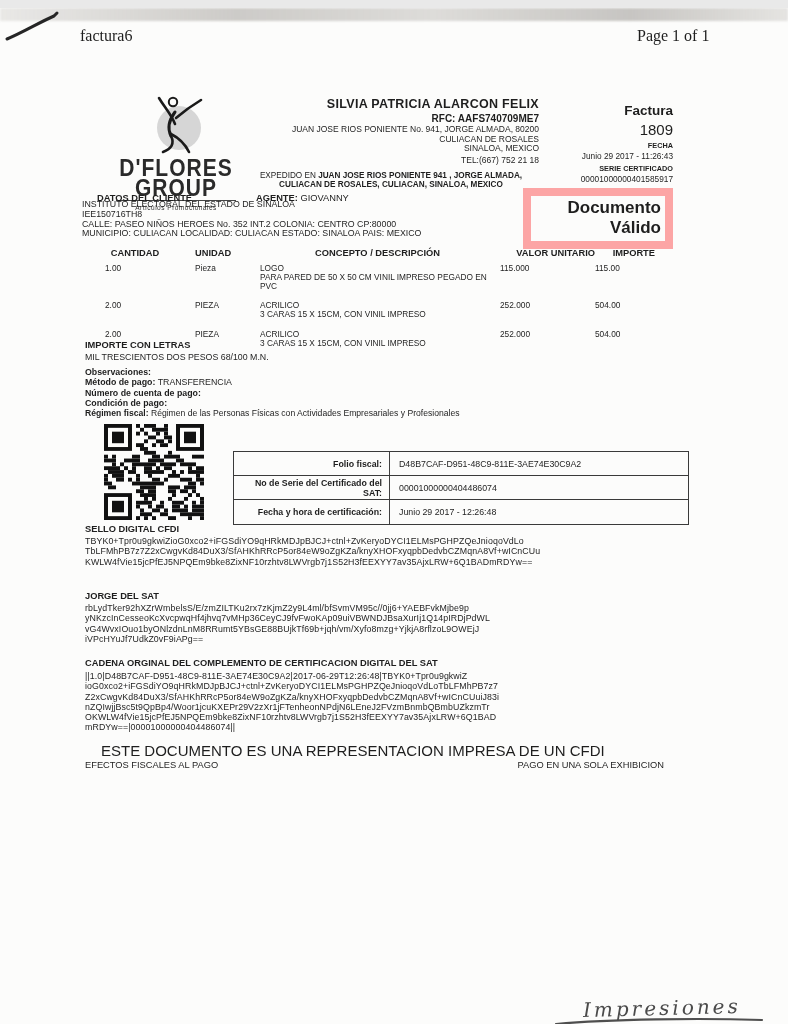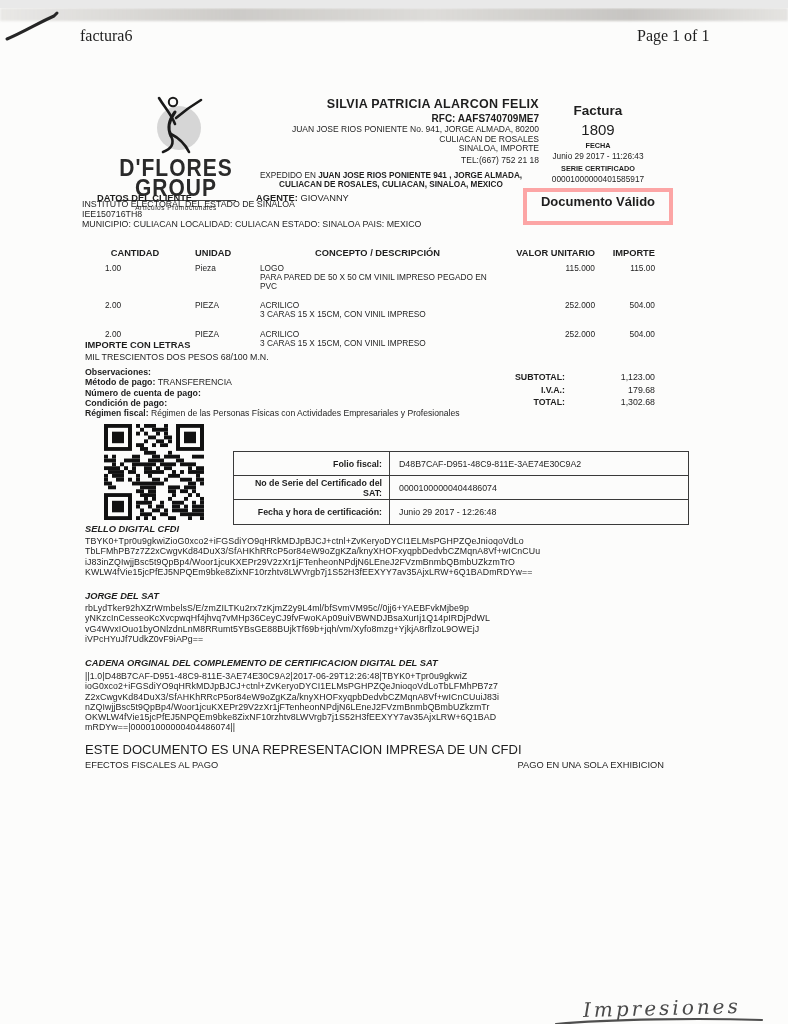--- a/index.html
+++ b/index.html
@@ -30,47 +30,47 @@
   
   .issuer { left:243px; top:89px; width:296px; text-align:right; }
   .issuer-name { font-size:12.5px; font-weight:bold; letter-spacing:.3px; }
   .issuer-rfc { font-size:10px; font-weight:bold; margin-top:2px; }
   .issuer-line { font-size:8.5px; line-height:8.6px; margin-top:1px; }
   .expedido { left:243px; top:163px; width:296px; text-align:center; font-size:8.2px; line-height:9px; }
   .expedido .pre { font-weight:normal; }
   .expedido .adr { font-weight:bold; }
 
   
-  .invoice-box { left:523px; top:95px; width:150px; text-align:center; }
+  .invoice-box { left:523px; top:95px; width:150px; text-align:right; }
   .inv-title { font-size:13.5px; font-weight:bold; }
   .inv-number { font-size:15px; margin-top:3px; }
   .inv-lbl { font-size:7.3px; font-weight:bold; margin-top:3px; }
   .inv-val { font-size:8.3px; margin-top:1px; }
-  .inv-valid { margin-top:4px; border:4px solid #fca5a5; padding:2px 4px 12px 4px; font-size:13px; font-weight:bold; }
+  .inv-valid { margin-top:4px; border:8px solid #fca5a5; padding:2px 4px 3px 4px; font-size:17px; font-weight:bold; }
 
   
   .client-hdr1 { left:97px; top:185px; font-size:9.3px; font-weight:bold; }
   .client-hdr2 { left:256px; top:185px; font-size:9.3px; }
   .client-hdr2 .lb { font-weight:bold; }
   .client-block { left:82px; top:192px; width:560px; font-size:8.8px; line-height:9.8px; }
 
   
   .items { left:85px; top:240px; width:570px; }
   .irow, .ihead { display:grid; grid-template-columns:100px 70px 245px 95px 60px; }
   .ihead { font-size:9.3px; font-weight:bold; }
   .ihead .h1 { text-align:center; }
   .ihead .h2 { text-align:left; padding-left:10px; }
   .ihead .h3 { text-align:center; }
   .ihead .h4 { text-align:right; }
   .ihead .h5 { text-align:right; }
   .irow { font-size:8.3px; line-height:8.8px; margin-top:6px; }
   .irow .c1 { padding-left:20px; }
   .irow .c2 { padding-left:10px; }
   .irow .c3 { padding-left:5px; }
-  .irow .c4, .irow .c5 { text-align:right; }
+  .irow .c4, .irow .c5 { text-align:left; }
   .irow + .irow { margin-top:11px; }
 
   
   .letras-lbl { left:85px; top:332px; font-size:9.3px; font-weight:bold; }
   .letras-val { left:85px; top:344px; font-size:8.8px; }
 
   
   .payment { left:85px; top:359px; font-size:8.8px; line-height:10.4px; }
   .payment .lb { font-weight:bold; }
 
@@ -88,31 +88,31 @@
   .qr { left:104px; top:416px; width:100px; height:96px; }
 
   
   .fiscal { left:233px; top:443px; width:456px; border:1px solid #3a3a3a; }
   .frow { display:flex; height:24px; border-bottom:1px solid #3a3a3a; font-size:8.8px; }
   .frow:last-child { border-bottom:none; }
   .frow .fl { width:156px; border-right:1px solid #404040; display:flex; align-items:center; justify-content:flex-end; padding-right:7px; font-weight:bold; text-align:right; }
   .frow .fv { flex:1; display:flex; align-items:center; padding-left:9px; }
 
   
-  .seal-lbl { font-size:9.3px; font-weight:bold;font-style:italic; }
+  .seal-lbl { font-size:9.3px; font-weight:bold; }
   .seal-lines { font-size:8.8px; line-height:10.3px; letter-spacing:.1px; }
   .cfdi-lbl { left:85px; top:516px; }
   .cfdi-lines { left:85px; top:528px; width:530px; }
   .sat-lbl { left:85px; top:583px; }
   .sat-lines { left:85px; top:595px; width:530px; }
   .cadena-lbl { left:85px; top:650px; }
   .cadena-lines { left:85px; top:663px; width:540px; }
 
   
-  .notice { left:85px; top:734px; font-size:13px; }
+  .notice { left:101px; top:734px; font-size:15px; }
   .efectos { left:85px; top:752px; font-size:9.3px; }
   .pago { left:452px; top:752px; width:212px; text-align:right; font-size:9.3px; }
 
   
   .hand-note {
     left:583px; top:988px; font-family:"DejaVu Serif", serif; font-style:italic;
     font-size:20px; color:#4b4b4b; letter-spacing:3px; transform:rotate(-1.5deg);
   }
   .pen-svg { left:0; top:0; width:788px; height:1024px; pointer-events:none; }
 </style>
@@ -144,21 +144,21 @@
     <div class="logo-word">GROUP</div>
     <div class="logo-rule"></div>
     <div class="logo-tagline">Artículos Promocionales</div>
   </div>
 
   <div class="abs issuer">
     <div class="issuer-name">SILVIA PATRICIA ALARCON FELIX</div>
     <div class="issuer-rfc">RFC: AAFS740709ME7</div>
     <div class="issuer-line">JUAN JOSE RIOS PONIENTE No. 941, JORGE ALMADA, 80200</div>
     <div class="issuer-line">CULIACAN DE ROSALES</div>
-    <div class="issuer-line">SINALOA, IMPORTE</div>
+    <div class="issuer-line">SINALOA, MEXICO</div>
     <div class="issuer-line" style="margin-top:3px;">TEL:(667) 752 21 18</div>
   </div>
 
   <div class="abs expedido">
     <div>
       <span class="pre">EXPEDIDO EN</span>
       <span class="adr">JUAN JOSE RIOS PONIENTE 941 , JORGE ALMADA,</span>
     </div>
     <div class="adr">CULIACAN DE ROSALES, CULIACAN, SINALOA, MEXICO</div>
   </div>
@@ -174,20 +174,21 @@
   </div>
 
   <div class="abs client-hdr1">DATOS DEL CLIENTE</div>
   <div class="abs client-hdr2">
     <span class="lb">AGENTE:</span>
     <span>GIOVANNY</span>
   </div>
   <div class="abs client-block">
     <div>INSTITUTO ELECTORAL DEL ESTADO DE SINALOA</div>
     <div>IEE150716TH8</div>
+    <div>CALLE: PASEO NIÑOS HEROES No. 352 INT.2 COLONIA: CENTRO CP:80000</div>
     <div>MUNICIPIO: CULIACAN LOCALIDAD: CULIACAN ESTADO: SINALOA PAIS: MEXICO</div>
   </div>
 
   <div class="abs items">
     <div class="ihead">
       <div class="h1">CANTIDAD</div>
       <div class="h2">UNIDAD</div>
       <div class="h3">CONCEPTO / DESCRIPCIÓN</div>
       <div class="h4">VALOR UNITARIO</div>
       <div class="h5">IMPORTE</div>
@@ -230,34 +231,20 @@
   <div class="abs payment">
     <div class="lb">Observaciones:</div>
     <div>
       <span class="lb">Método de pago:</span>
       <span>TRANSFERENCIA</span>
     </div>
     <div class="lb">Número de cuenta de pago:</div>
     <div class="lb">Condición de pago:</div>
   </div>
 
-  <div class="abs totals">
-    <div class="trow">
-      <div class="tl">SUBTOTAL:</div>
-      <div class="tv">1,123.00</div>
-    </div>
-    <div class="trow">
-      <div class="tl">I.V.A.:</div>
-      <div class="tv">179.68</div>
-    </div>
-    <div class="trow">
-      <div class="tl">TOTAL:</div>
-      <div class="tv">1,302.68</div>
-    </div>
-  </div>
 
   <div class="abs regimen">
     <span class="lb">Régimen fiscal:</span>
     <span>Régimen de las Personas Físicas con Actividades Empresariales y Profesionales</span>
   </div>
 
   <div class="abs qr"><svg xmlns="http://www.w3.org/2000/svg" width="100" height="96" viewBox="0 0 100 100" preserveAspectRatio="none" fill="#111">
         <rect x="0" y="0" width="28" height="28"></rect>
         <rect x="4" y="4" width="20" height="20" fill="#fcfcfb"></rect>
         <rect x="8" y="8" width="12" height="12" fill="#111"></rect>
@@ -505,21 +492,20 @@
     <div class="frow">
       <div class="fl">Fecha y hora de certificación:</div>
       <div class="fv">Junio 29 2017 - 12:26:48</div>
     </div>
   </div>
 
   <div class="abs seal-lbl cfdi-lbl">SELLO DIGITAL CFDI</div>
   <div class="abs seal-lines cfdi-lines">
     <div>TBYK0+Tpr0u9gkwiZioG0xco2+iFGSdiYO9qHRkMDJpBJCJ+ctnl+ZvKeryoDYCI1ELMsPGHPZQeJnioqoVdLo</div>
     <div>TbLFMhPB7z7Z2xCwgvKd84DuX3/SfAHKhRRcP5or84eW9oZgKZa/knyXHOFxyqpbDedvbCZMqnA8Vf+wICnCUu</div>
-    <div>iJ83inZQIwjjBsc5t9QpBp4/Woor1jcuKXEPr29V2zXr1jFTenheonNPdjN6LEneJ2FVzmBnmbQBmbUZkzmTrO</div>
     <div>KWLW4fVie15jcPfEJ5NPQEm9bke8ZixNF10rzhtv8LWVrgb7j1S52H3fEEXYY7av35AjxLRW+6Q1BADmRDYw==</div>
   </div>
 
   <div class="abs seal-lbl sat-lbl">JORGE DEL SAT</div>
   <div class="abs seal-lines sat-lines">
     <div>rbLydTker92hXZrWmbelsS/E/zmZILTKu2rx7zKjmZ2y9L4ml/bfSvmVM95c//0jj6+YAEBFvkMjbe9p</div>
     <div>yNKzcInCesseoKcXvcpwqHf4jhvq7vMHp36CeyCJ9fvFwoKAp09uiVBWNDJBsaXurIj1Q14pIRDjPdWL</div>
     <div>vG4WvxIOuo1byONlzdnLnM8RRumt5YBsGE88BUjkTf69b+jqh/vm/Xyfo8mzg+YjkjA8rflzoL9OWEjJ</div>
     <div>iVPcHYuJf7UdkZ0vF9iAPg==</div>
   </div>

